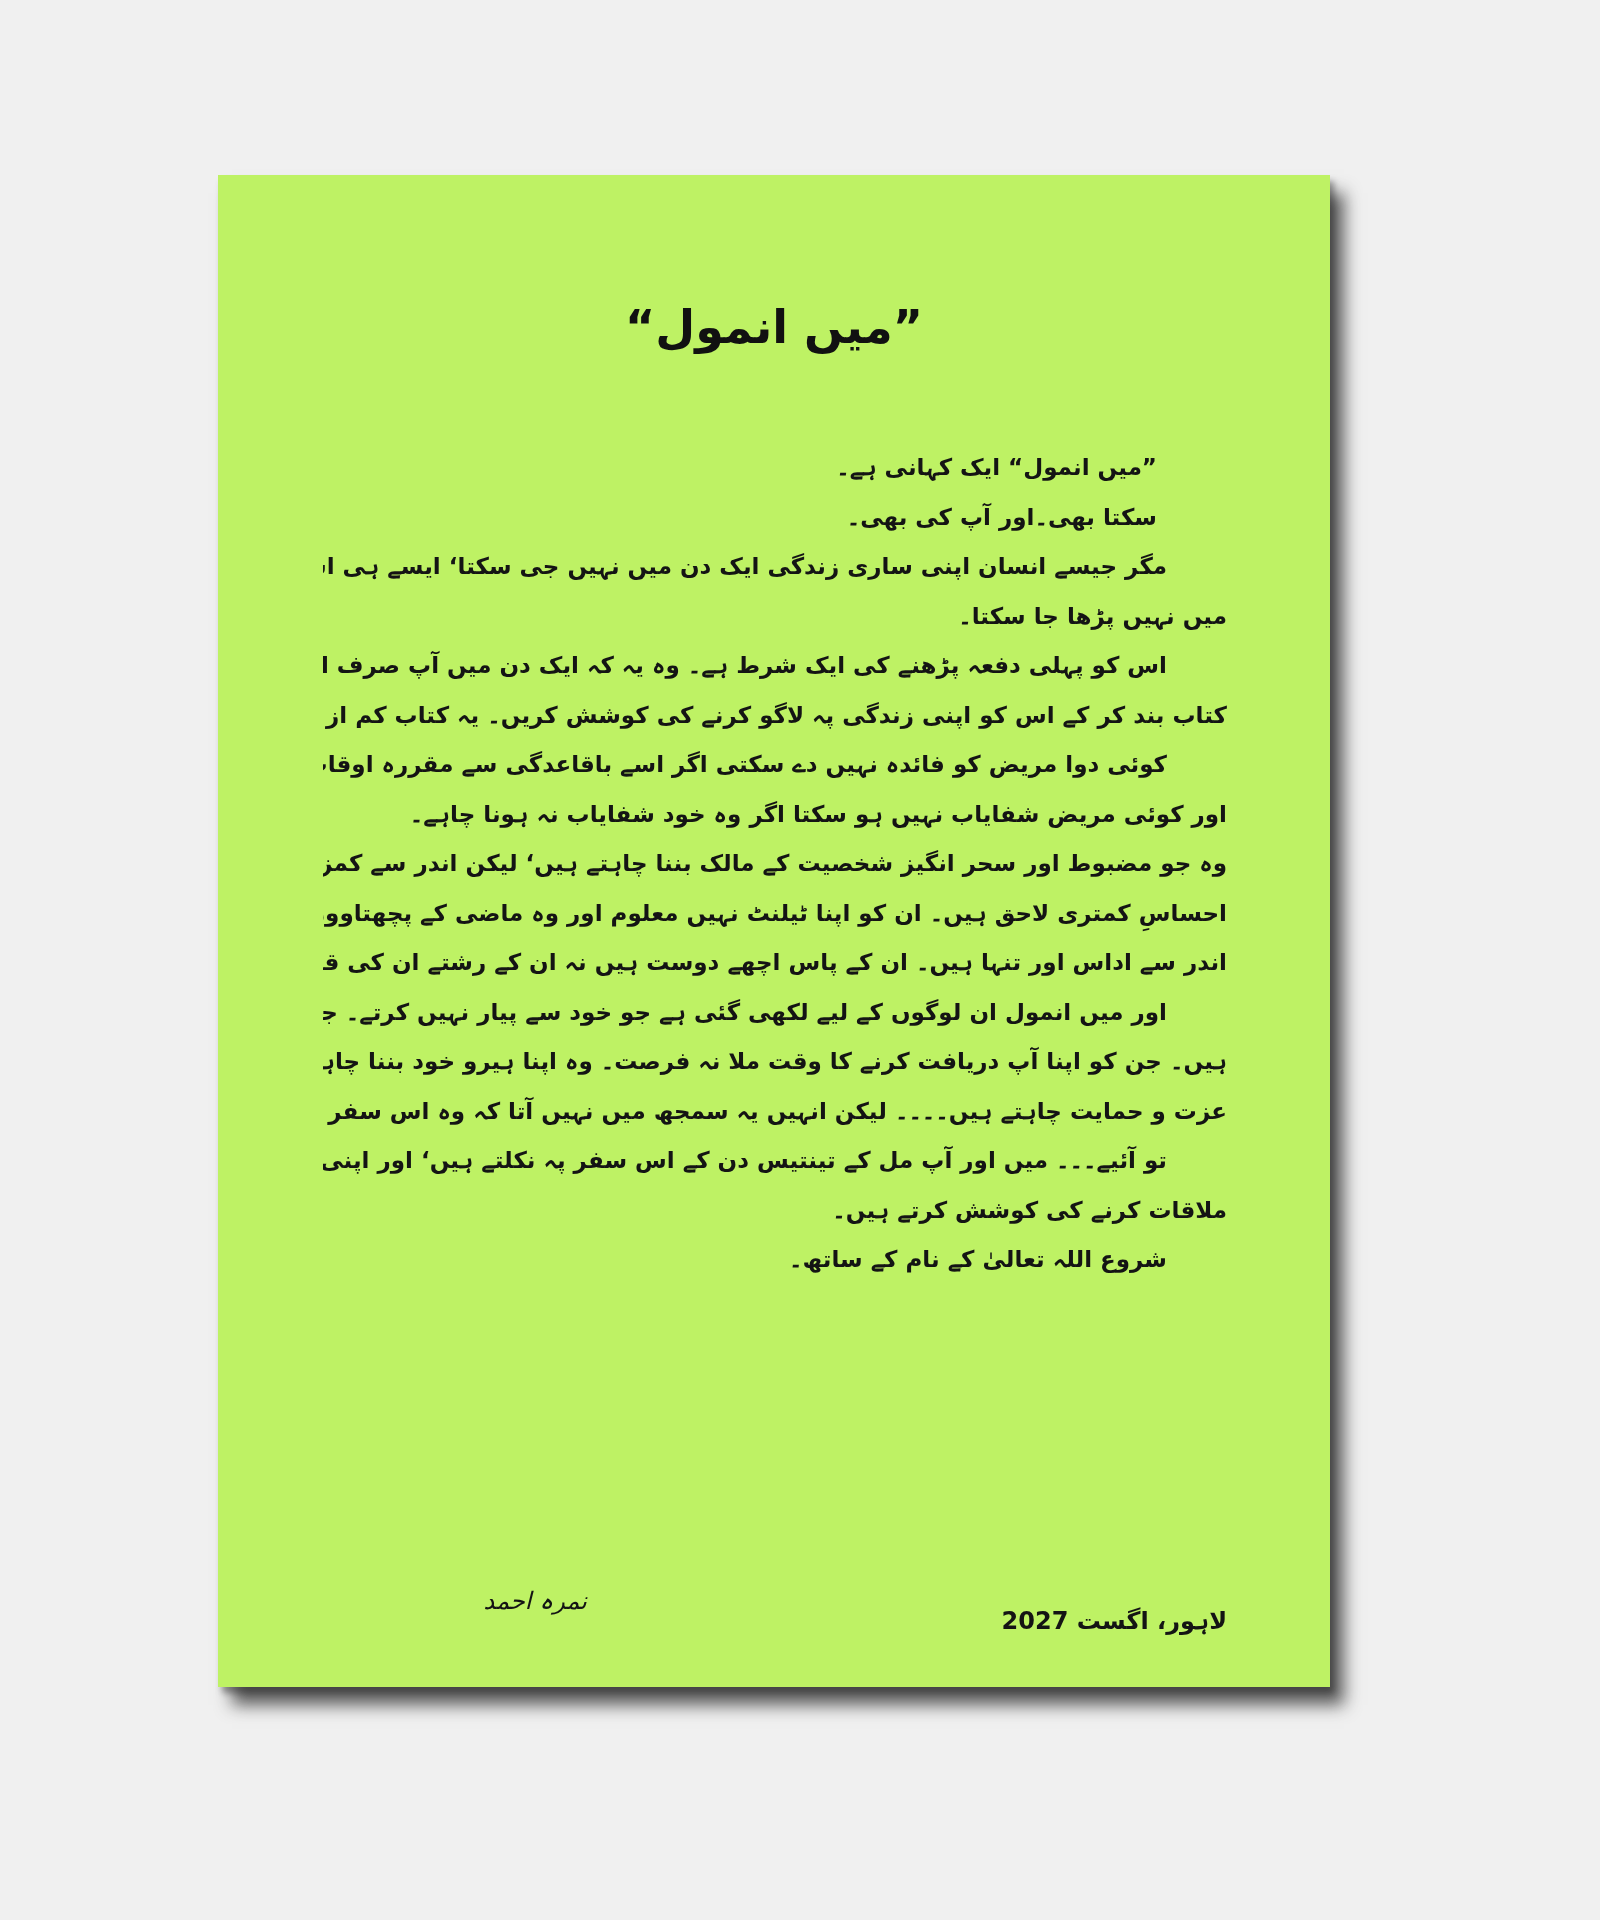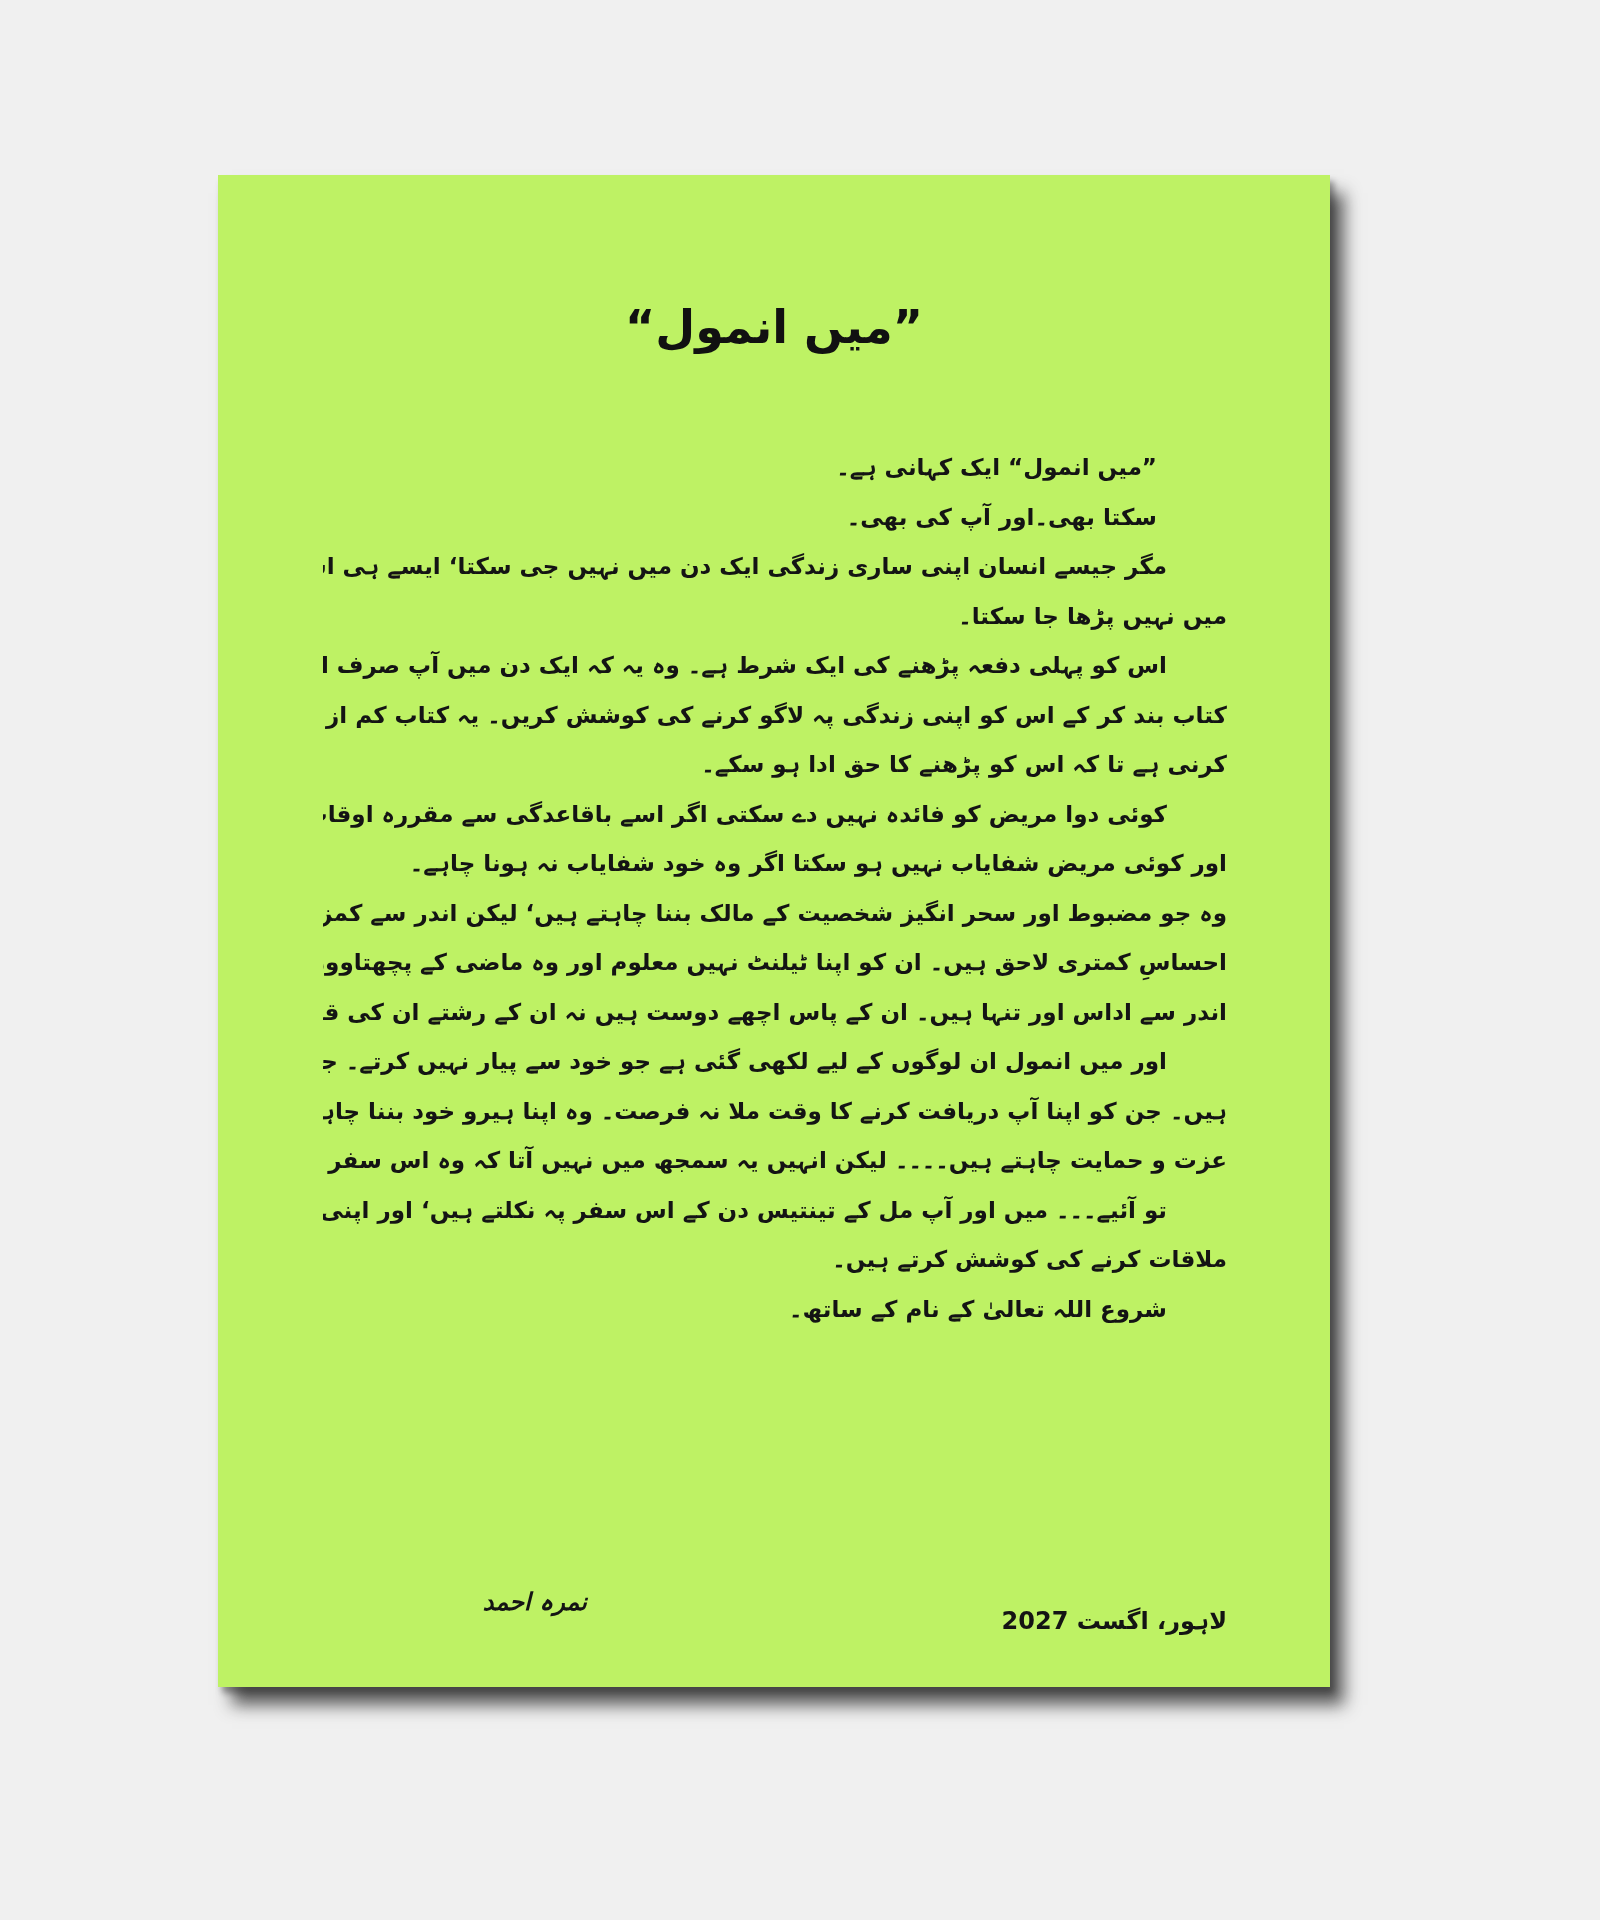--- a/index.html
+++ b/index.html
@@ -77,39 +77,38 @@
       font-family: "DejaVu Sans", sans-serif;
       font-size: 24px;
       font-weight: bold;
     }
     .author {
       position: absolute;
       right: 640px;
       top: 0px;
       font-family: "DejaVu Serif", serif;
       font-size: 24px;
-      font-weight: bold;
+      font-weight: normal;
       font-style: italic;
     }
   </style>
 </head>
 <body>
 
 <div class="page">
   <div class="page-inner">
     <div class="title">”میں انمول“</div>
 
     <div class="body-text">
       <span class="line indent">”میں انمول“ ایک کہانی ہے۔</span>
       <span class="line indent">سکتا بھی۔اور آپ کی بھی۔</span>
       <span class="line justify indent-md">مگر جیسے انسان اپنی ساری زندگی ایک دن میں نہیں جی سکتا‘ ایسے ہی اس کتاب کو ایک ہی نشست</span>
       <span class="line">میں نہیں پڑھا جا سکتا۔</span>
       <span class="line justify indent-md">اس کو پہلی دفعہ پڑھنے کی ایک شرط ہے۔ وہ یہ کہ ایک دن میں آپ صرف ایک باب پڑھیں اور پھر</span>
       <span class="line justify">کتاب بند کر کے اس کو اپنی زندگی پہ لاگو کرنے کی کوشش کریں۔ یہ کتاب کم از کم آپ کو تینتیس دن میں ختم</span>
-      <span class="line">کرنی ہے تا کہ اس کو پڑھنے کا حق ادا ہو سکے۔</span>
       <span class="line indent-md">کوئی دوا مریض کو فائدہ نہیں دے سکتی اگر اسے باقاعدگی سے مقررہ اوقات میں نہ استعمال کیا جائے۔</span>
       <span class="line">اور کوئی مریض شفایاب نہیں ہو سکتا اگر وہ خود شفایاب نہ ہونا چاہے۔</span>
       <span class="line justify">وہ جو مضبوط اور سحر انگیز شخصیت کے مالک بننا چاہتے ہیں‘ لیکن اندر سے کمزور ہیں۔ انہیں بہت سے</span>
       <span class="line justify">احساسِ کمتری لاحق ہیں۔ ان کو اپنا ٹیلنٹ نہیں معلوم اور وہ ماضی کے پچھتاووں سے نکل نہیں پا رہے۔ وہ</span>
       <span class="line">اندر سے اداس اور تنہا ہیں۔ ان کے پاس اچھے دوست ہیں نہ ان کے رشتے ان کی قدر کرتے ہیں۔</span>
       <span class="line justify indent-md">اور میں انمول ان لوگوں کے لیے لکھی گئی ہے جو خود سے پیار نہیں کرتے۔ جو اپنی ذات سے دور</span>
       <span class="line justify">ہیں۔ جن کو اپنا آپ دریافت کرنے کا وقت ملا نہ فرصت۔ وہ اپنا ہیرو خود بننا چاہتے ہیں۔ وہ لوگوں سے</span>
       <span class="line">عزت و حمایت چاہتے ہیں۔۔۔۔ لیکن انہیں یہ سمجھ میں نہیں آتا کہ وہ اس سفر کی ابتدا کیسے کریں۔</span>
       <span class="line justify indent-md">تو آئیے۔۔۔ میں اور آپ مل کے تینتیس دن کے اس سفر پہ نکلتے ہیں‘ اور اپنی انمول ذات سے</span>
       <span class="line">ملاقات کرنے کی کوشش کرتے ہیں۔</span>

